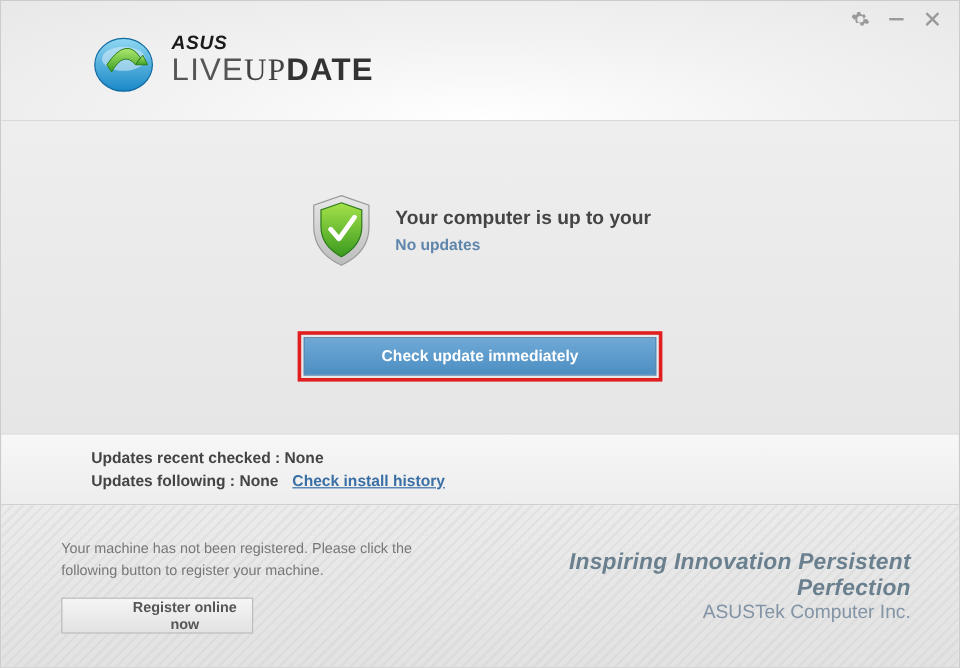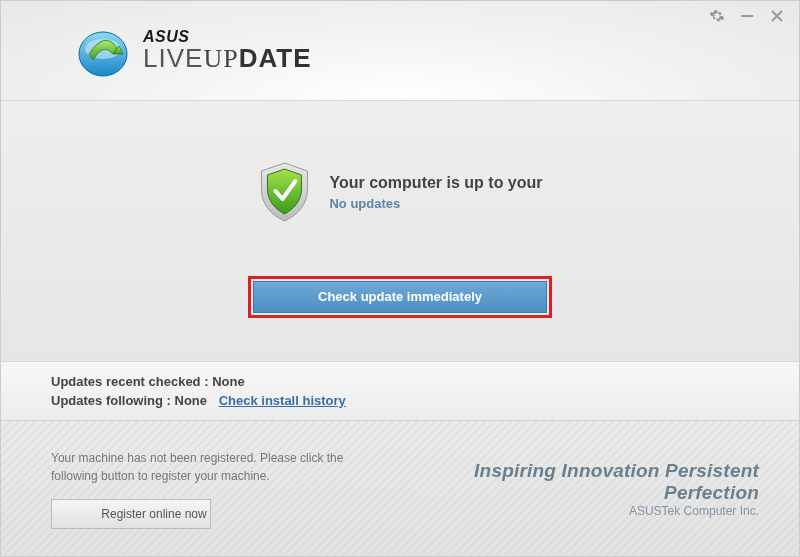--- a/index.html
+++ b/index.html
@@ -109,21 +109,21 @@
   .info-strip {
     height: 60px;
     background: linear-gradient(#f7f7f7, #ededed);
     border-top: 1px solid #d8d8d8;
     border-bottom: 1px solid #d0d0d0;
     padding: 12px 50px;
     font-size: 13px;
     color: #444;
     font-weight: 600;
   }
-  .info-strip .line { margin-bottom: 4px; }
+  .info-strip .line { margin-bottom: 4px; margin-left: 25px; }
   .info-strip a {
     color: #3a6fa5;
     text-decoration: underline;
     margin-left: 8px;
     cursor: pointer;
   }
 
   .footer {
     height: 135px;
     background:
@@ -140,38 +140,38 @@
     color: #777;
     line-height: 1.5;
   }
   .reg-btn {
     margin-top: 14px;
     width: 160px;
     height: 30px;
     background: linear-gradient(#f5f5f5, #e2e2e2);
     border: 1px solid #bcbcbc;
     color: #555;
-    font-weight: 400;
+    font-weight: 700;
     font-size: 12px;
     cursor: pointer;
     padding-left: 46px;
   }
   .footer-right {
     text-align: right;
     color: #7a8a9b;
   }
   .slogan {
     font-size: 19px;
     font-weight: 700;
     font-style: italic;
     color: #6a808f;
     letter-spacing: 0.2px;
   }
   .company {
-    font-size: 12px;
+    font-size: 16px;
     color: #8294a5;
     margin-top: 0;
   }
 </style>
 </head>
 <body>
 
 <div class="titlebar">
   <div class="tb-btn">
     <svg width="16" height="16" viewBox="0 0 24 24">

